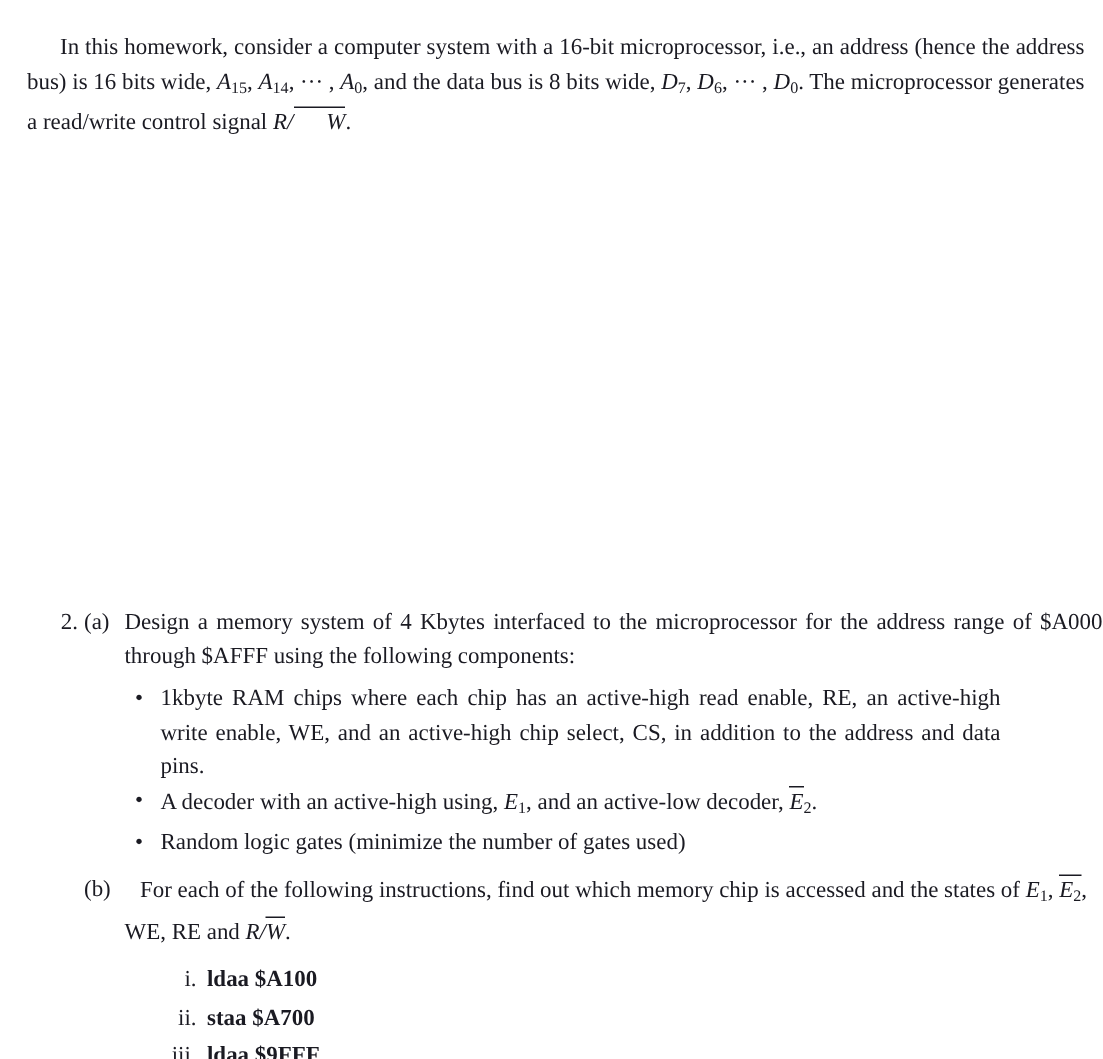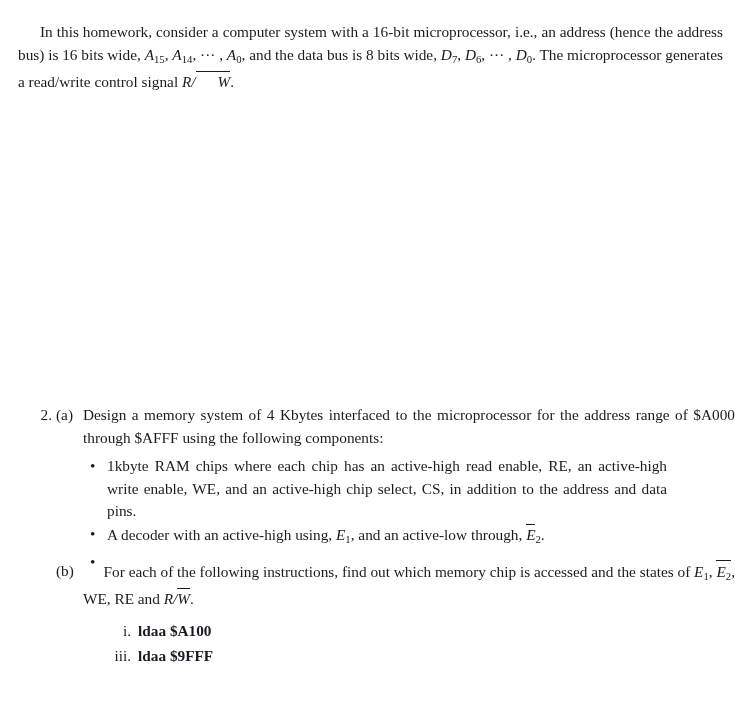--- a/index.html
+++ b/index.html
@@ -78,21 +78,21 @@
     flex: 1 1 auto;
     width: 623px;
     font-size: 15.3px;
     line-height: 22.6px;
     text-align: justify;
     text-align-last: left;
     padding-right: 0;
     box-sizing: border-box;
   }
   .part-text.nojust {
-    text-align: right;
+    text-align: center;
   }
 
   
   .bullets {
     margin: 6px 0 0 0;
     padding: 0;
     list-style: none;
   }
   .bullet-item {
     position: relative;
@@ -194,25 +194,26 @@
 
         <div class="bullets-wrap">
           <ul class="bullets">
 
             <li class="bullet-item">
               <span class="bullet-dot">•</span>
               <span>1kbyte RAM chips where each chip has an active-high read enable, RE, an active-high write enable, WE, and an active-high chip select, CS, in addition to the address and data pins.</span>
             </li>
 
             <li class="bullet-item nojust">
-              <span class="bullet-dot">•</span><span>A decoder with an active-high using, </span><span class="math"><span>E</span><span class="sub">1</span></span><span>, and an active-low through, </span><span class="math ovl"><span>E</span></span><span class="math"><span class="sub">2</span></span><span>.</span>
+              <span class="bullet-dot">•</span><span>A decoder with an active-high using, </span><span class="math"><span>E</span><span class="sub">1</span></span><span>, and an active-low decoder, </span><span class="math ovl"><span>E</span></span><span class="math"><span class="sub">2</span></span><span>.</span>
             </li>
 
             <li class="bullet-item nojust">
               <span class="bullet-dot">•</span>
+              <span>Random logic gates (minimize the number of gates used)</span>
             </li>
 
           </ul>
         </div>
 
         <div class="part-row" style="margin-top:9px;">
           <div class="part-label">(b)</div>
           <div class="part-text nojust">
             <span>For each of the following instructions, find out which memory chip is accessed and</span>
             <span><span>the states of </span><span class="math"><span>E</span><span class="sub">1</span></span><span>, </span><span class="math ovl"><span>E</span><span class="sub">2</span></span><span>, WE, RE and </span><span class="math"><span>R</span><span>/</span><span class="ovl"><span>W</span></span></span><span>.</span></span>
@@ -220,20 +221,24 @@
         </div>
 
         <div class="roman-wrap">
           <ol class="roman-list">
 
             <li class="roman-item">
               <span class="roman-num">i.</span>
               <span class="roman-text">ldaa $A100</span>
             </li>
 
+            <li class="roman-item">
+              <span class="roman-num">ii.</span>
+              <span class="roman-text">staa $A700</span>
+            </li>
 
             <li class="roman-item">
               <span class="roman-num">iii.</span>
               <span class="roman-text">ldaa $9FFF</span>
             </li>
 
           </ol>
         </div>
 
       </div>

